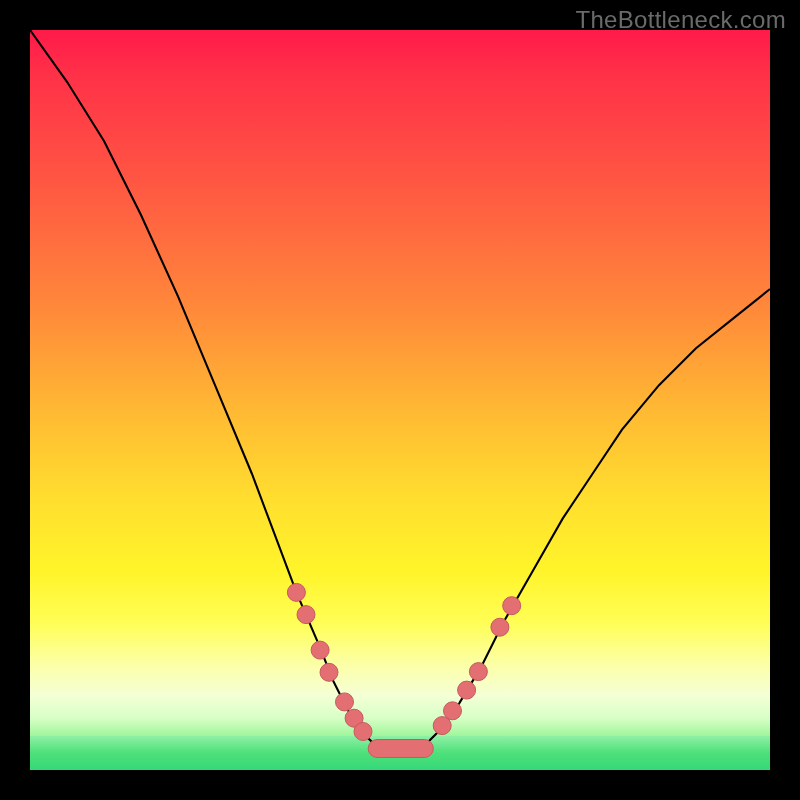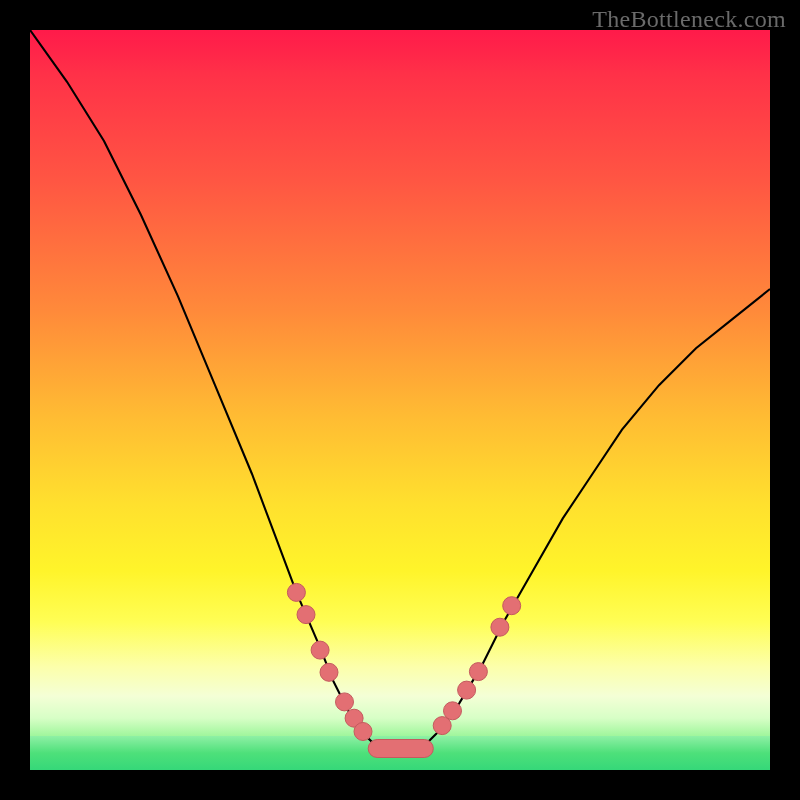--- a/index.html
+++ b/index.html
@@ -55,21 +55,21 @@
     background: linear-gradient(to bottom,
       #8ef0a5 0%,
       #4ee07a 50%,
       #35d879 100%
     );
   }
   .watermark {
     position: absolute;
     top: 6px;
     right: 14px;
-    font-family: Liberation Serif, serif;
+    font-family: Liberation Sans, sans-serif;
     font-size: 24px;
     color: #6a6a6a;
     font-weight: 500;
     letter-spacing: 0.3px;
     user-select: none;
   }
   svg.curve {
     position: absolute;
     left: 0; top: 0;
     width: 740px; height: 740px;

